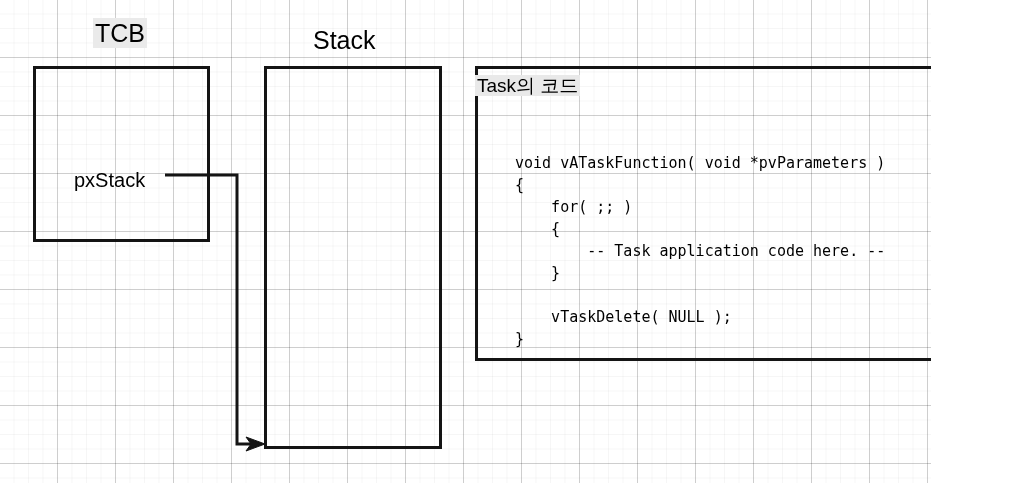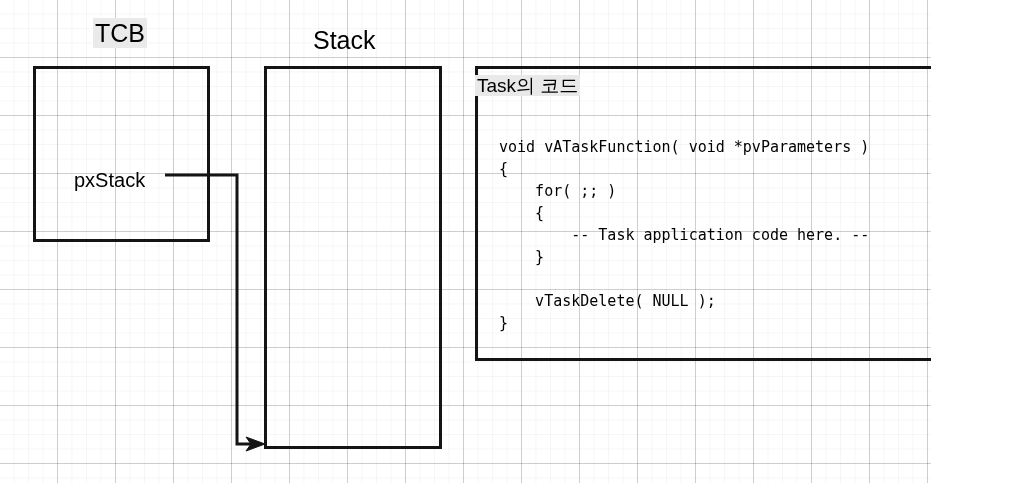--- a/index.html
+++ b/index.html
@@ -93,21 +93,21 @@
   }
   #code-body {
     position: absolute;
     left: 499px;
     top: 136px;
     font-family: "DejaVu Sans Mono", monospace;
     font-size: 15px;
     line-height: 22px;
     color: #000000;
     white-space: pre;
-    margin: 0;
+    margin: 16px;
   }
 </style>
 </head>
 <body>
 
 <div id="canvas">
 
   <div class="col-title" id="title-tcb"><span class="hl">TCB</span></div>
   <div class="col-title" id="title-stack"><span>Stack</span></div>
 

